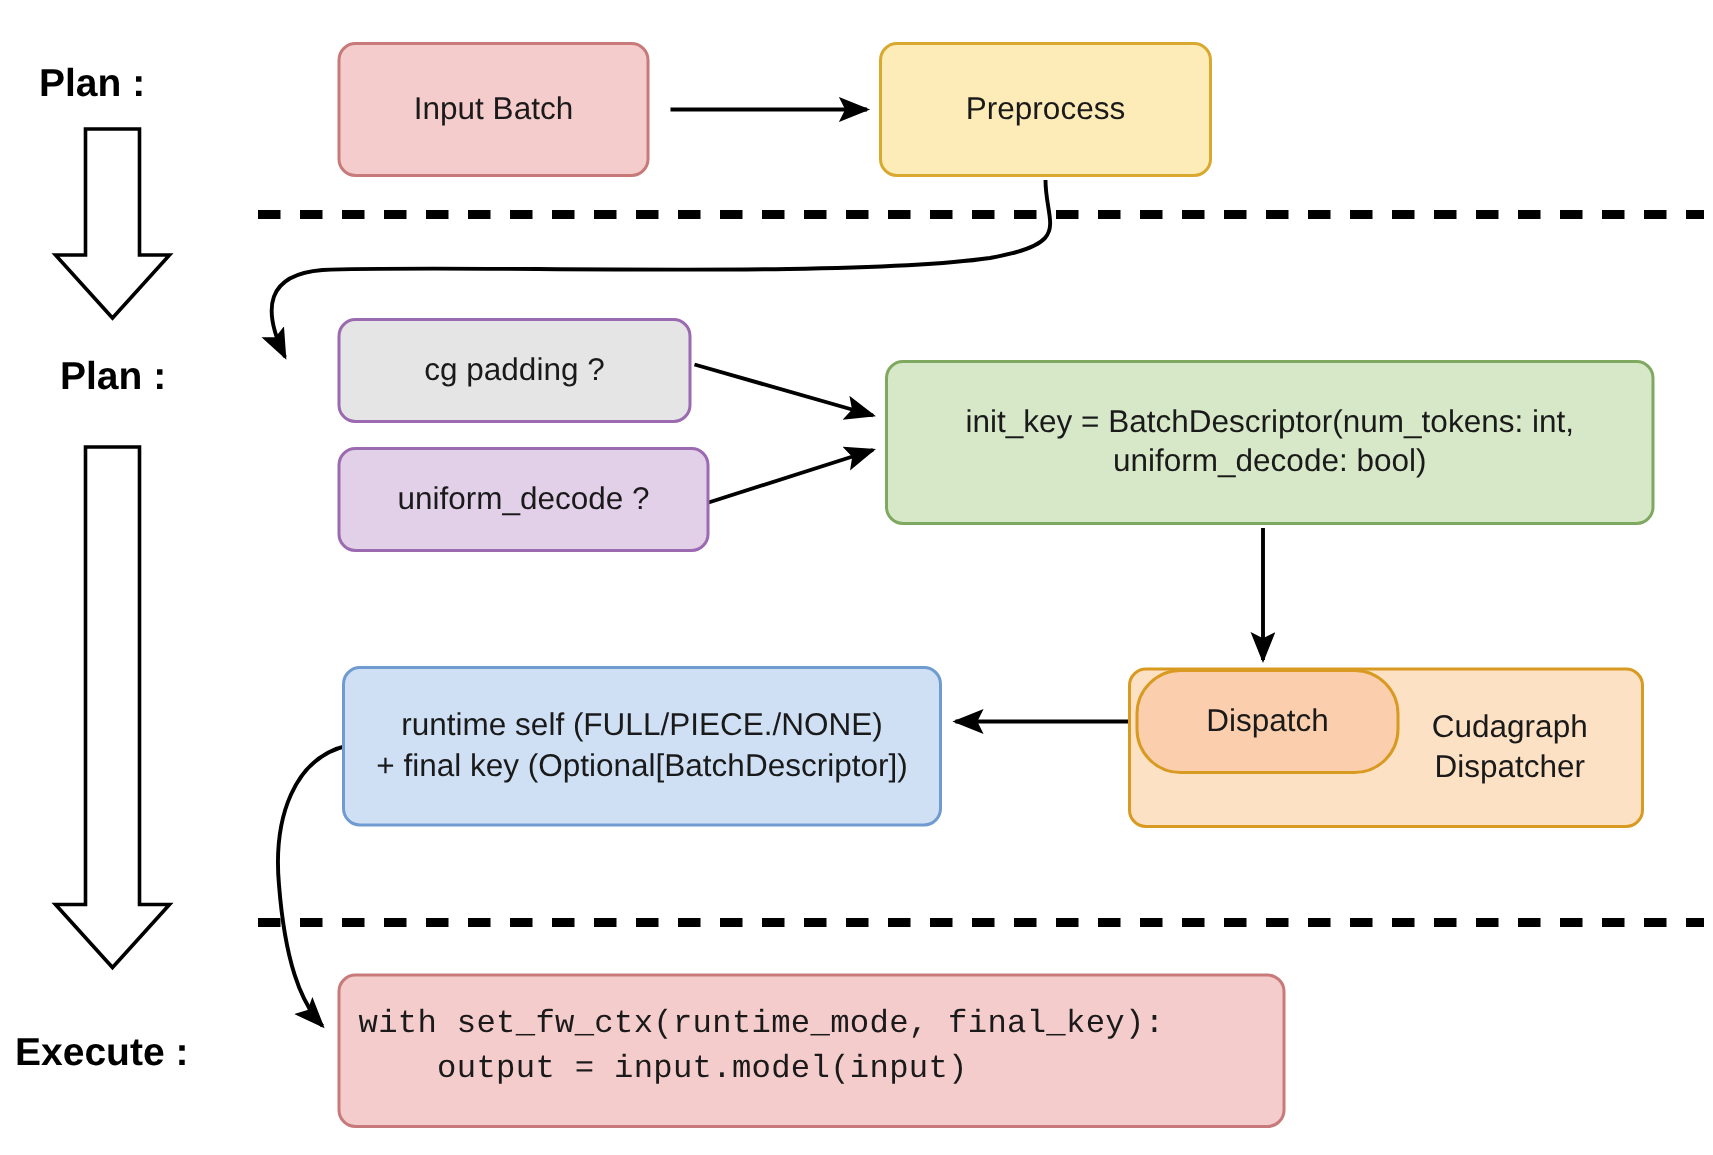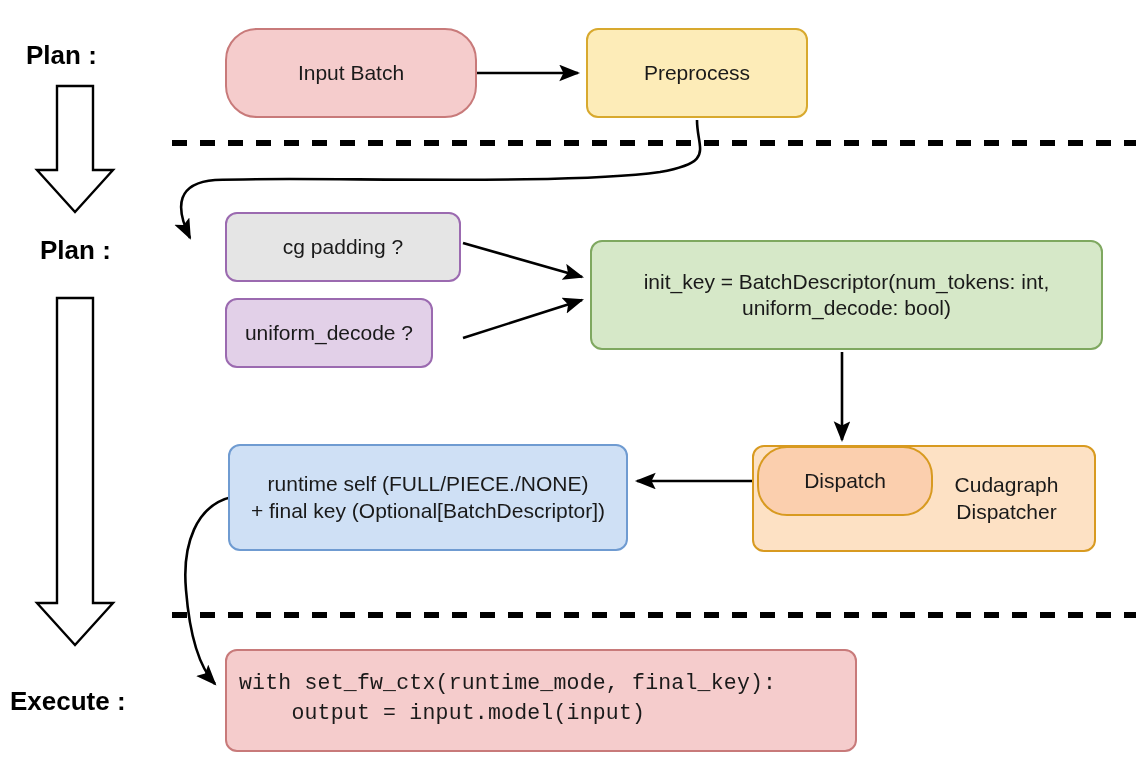--- a/index.html
+++ b/index.html
@@ -97,33 +97,33 @@
 
     <line x1="463" y1="338" x2="582" y2="300" stroke="#000000" stroke-width="2.6" marker-end="url(#arrowhead)"></line>
 
     <line x1="842" y1="352" x2="842" y2="440" stroke="#000000" stroke-width="2.6" marker-end="url(#arrowhead)"></line>
 
     <line x1="755" y1="481" x2="637" y2="481" stroke="#000000" stroke-width="2.6" marker-end="url(#arrowhead)"></line>
 
     <path d="M232,497 C 196,505 182,545 186,590 C 190,640 200,668 215,684" fill="none" stroke="#000000" stroke-width="2.6" marker-end="url(#arrowhead)"></path>
   </svg>
 
-  <div class="node" style="left:225px; top:28px; width:252px; height:90px; background:#f5cccc; border-color:#c87a7a;border-radius:32px;">
+  <div class="node" style="left:225px; top:28px; width:208px; height:90px; background:#f5cccc; border-color:#c87a7a;">
     <span class="node-text">Input Batch</span>
   </div>
 
   <div class="node" style="left:586px; top:28px; width:222px; height:90px; background:#fdecb8; border-color:#d8a92e;">
     <span class="node-text">Preprocess</span>
   </div>
 
   <div class="node" style="left:225px; top:212px; width:236px; height:70px; background:#e5e5e5; border-color:#9b6ab0;">
     <span class="node-text">cg padding ?</span>
   </div>
 
-  <div class="node" style="left:225px; top:298px; width:208px; height:70px; background:#e2d0e8; border-color:#9b6ab0;">
+  <div class="node" style="left:225px; top:298px; width:248px; height:70px; background:#e2d0e8; border-color:#9b6ab0;">
     <span class="node-text">uniform_decode ?</span>
   </div>
 
   <div class="node" style="left:752px; top:445px; width:344px; height:107px; background:#fde1c4; border-color:#d89a20; flex-direction:column; justify-content:center; padding-left:175px;">
     <span class="node-text">Cudagraph</span>
     <span class="node-text">Dispatcher</span>
   </div>
 
   <div class="node" style="left:590px; top:240px; width:513px; height:110px; background:#d6e8c8; border-color:#7fa860; flex-direction:column;">
     <span class="node-text">init_key = BatchDescriptor(num_tokens: int,</span>

